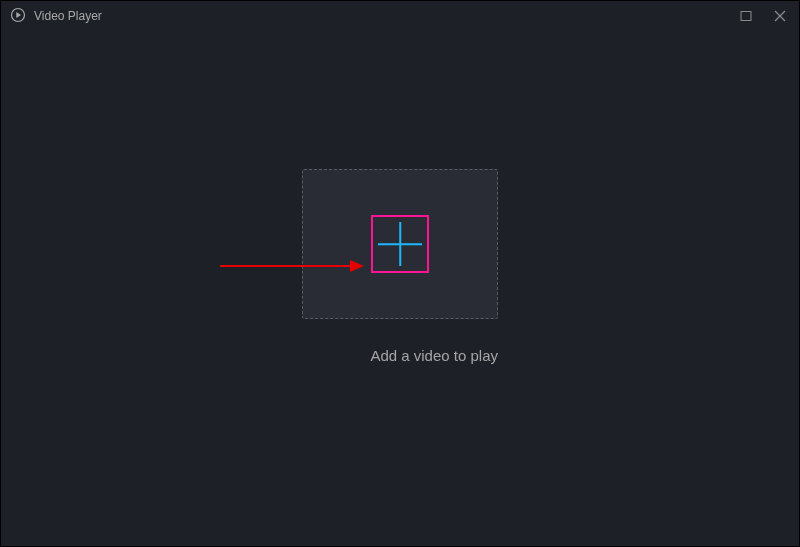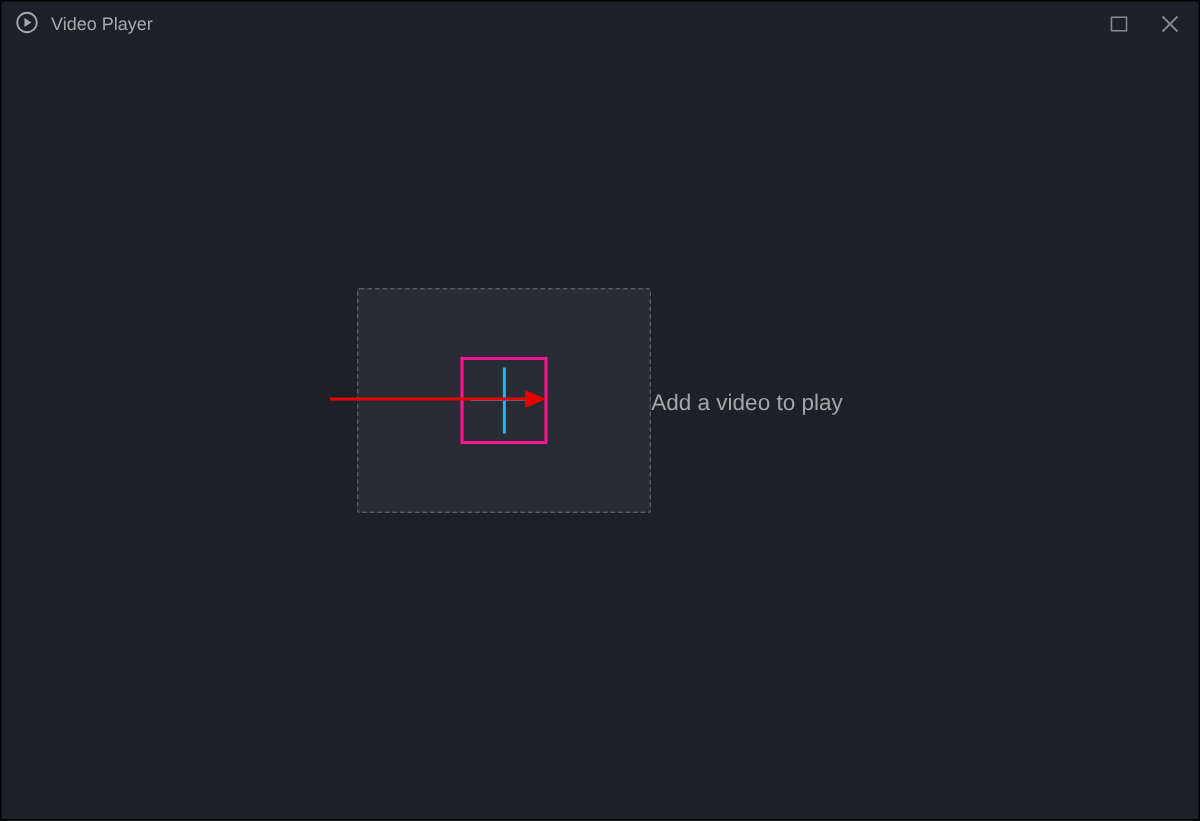--- a/index.html
+++ b/index.html
@@ -141,22 +141,22 @@
       transform: translateY(-50%);
       width: 0;
       height: 0;
       border-left: 14px solid #e60000;
       border-top: 6px solid transparent;
       border-bottom: 6px solid transparent;
     }
     
     .center-wrap {
       display: flex;
-      flex-direction: row;
-      align-items: flex-start;
+      flex-direction: column;
+      align-items: flex-end;
       margin-top: -6px;
     }
   </style>
 </head>
 <body>
 
 <div class="outer-border"></div>
 
 <div class="titlebar">
   <div class="titlebar-left">

